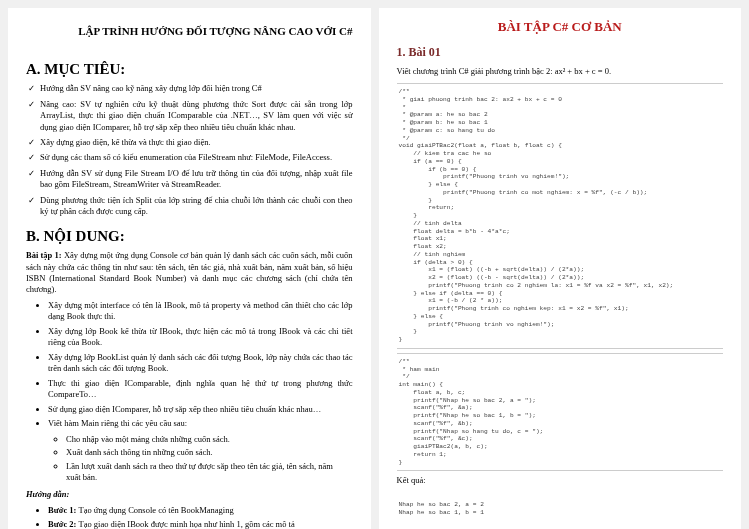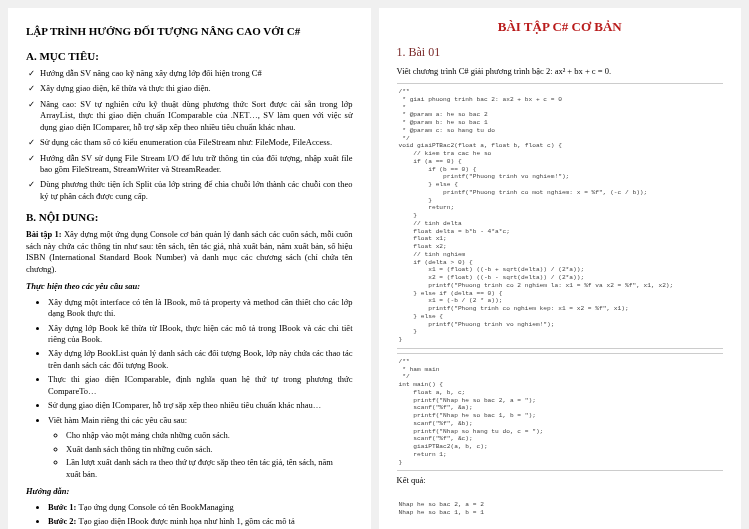--- a/index.html
+++ b/index.html
@@ -14,34 +14,34 @@
     color: #000;
   }
   .page {
     background: #fff;
     width: 365px;
     min-height: 513px;
     padding: 12px 18px;
     line-height: 1.35;
   }
   .page.right { padding-top: 10px; }
-  h1.main-title { font-size: 11px; text-align: left; font-weight: bold; margin: 4px 0 10px; }
-  h2.sec { font-size: 11px; font-weight: bold; margin: 8px 0 4px; }
+  h1.main-title { font-size: 11px; text-align: right; font-weight: bold; margin: 4px 0 20px; }
+  h2.sec { font-size: 15px; font-weight: bold; margin: 8px 0 4px; }
   .sub { font-weight: bold; margin: 6px 0 3px; font-style: italic; }
   ul.tick { list-style: none; padding-left: 14px; margin: 4px 0; }
   ul.tick li { position: relative; margin: 4px 0; text-align: justify; }
   ul.tick li:before { content: "✓"; position: absolute; left: -12px; }
   ul.bul { list-style: disc; padding-left: 22px; margin: 4px 0; }
   ul.bul li { margin: 3px 0; text-align: justify; }
   ul.circ { list-style: circle; padding-left: 32px; margin: 3px 0; }
   ul.circ li { margin: 2px 8px; }
   p { margin: 4px 0; text-align: justify; }
   .guide { font-style: italic; font-weight: bold; margin-top: 6px; }
   .bt-title { color: #b91c1c; font-size: 13px; font-weight: bold; text-align: center; margin: 0 0 8px; }
-  .bai { color: #7a2a2a; font-size: 12px; font-weight: normal; margin: 4px 0 6px; }
+  .bai { color: #7a2a2a; font-size: 12px; font-weight: bold; margin: 4px 0 6px; }
   .desc { font-size: 8.5px; margin: 4px 0 6px; }
   pre.code {
     font-family: Consolas, "Courier New", monospace;
     font-size: 6.2px;
     line-height: 1.25;
     white-space: pre;
     background: #fff;
     border-top: 1px solid #ccc;
     border-bottom: 1px solid #ccc;
     padding: 4px 2px;
@@ -53,33 +53,32 @@
 </style>
 </head>
 <body>
 
 <div class="page">
   <h1 class="main-title">LẬP TRÌNH HƯỚNG ĐỐI TƯỢNG NÂNG CAO VỚI C#</h1>
 
   <h2 class="sec">A. MỤC TIÊU:</h2>
   <ul class="tick">
     <li>Hướng dẫn SV nâng cao kỹ năng xây dựng lớp đối hiện trong C#</li>
+    <li>Nâng cao: SV tự nghiên cứu kỹ thuật dùng phương thức Sort được cài sẵn trong lớp ArrayList, thực thi giao diện chuẩn IComparable của .NET…, SV làm quen với việc sử dụng giao diện IComparer, hỗ trợ sắp xếp theo nhiều tiêu chuẩn khác nhau.</li>
     <li>Xây dựng giao diện, kế thừa và thực thi giao diện.</li>
-    <li>Nâng cao: SV tự nghiên cứu kỹ thuật dùng phương thức Sort được cài sẵn trong lớp ArrayList, thực thi giao diện chuẩn IComparable của .NET…, SV làm quen với việc sử dụng giao diện IComparer, hỗ trợ sắp xếp theo nhiều tiêu chuẩn khác nhau.</li>
     <li>Sử dụng các tham số có kiểu enumeration của FileStream như: FileMode, FileAccess.</li>
     <li>Hướng dẫn SV sử dụng File Stream I/O để lưu trữ thông tin của đối tượng, nhập xuất file bao gồm FileStream, StreamWriter và StreamReader.</li>
     <li>Dùng phương thức tiện ích Split của lớp string để chia chuỗi lớn thành các chuỗi con theo ký tự phân cách được cung cấp.</li>
   </ul>
 
   <h2 class="sec">B. NỘI DUNG:</h2>
   <p>
     <b>Bài tập 1:</b>
     <span>Xây dựng một ứng dụng Console cơ bản quản lý danh sách các cuốn sách, mỗi cuốn sách này chứa các thông tin như sau: tên sách, tên tác giả, nhà xuất bản, năm xuất bản, số hiệu ISBN (International Standard Book Number) và danh mục các chương sách (chỉ chứa tên chương).</span>
   </p>
-  <p class="sub">Thực hiện theo các yêu cầu sau:</p>
   <ul class="bul">
     <li>Xây dựng một interface có tên là IBook, mô tả property và method cần thiết cho các lớp dạng Book thực thi.</li>
     <li>Xây dựng lớp Book kế thừa từ IBook, thực hiện các mô tả trong IBook và các chi tiết riêng của Book.</li>
     <li>Xây dựng lớp BookList quản lý danh sách các đối tượng Book, lớp này chứa các thao tác trên danh sách các đối tượng Book.</li>
     <li>Thực thi giao diện IComparable, định nghĩa quan hệ thứ tự trong phương thức CompareTo…</li>
     <li>Sử dụng giao diện IComparer, hỗ trợ sắp xếp theo nhiều tiêu chuẩn khác nhau…</li>
     <li>Viết hàm Main riêng thi các yêu cầu sau:</li>
   </ul>
   <ul class="circ">
     <li>Cho nhập vào một mảng chứa những cuốn sách.</li>

